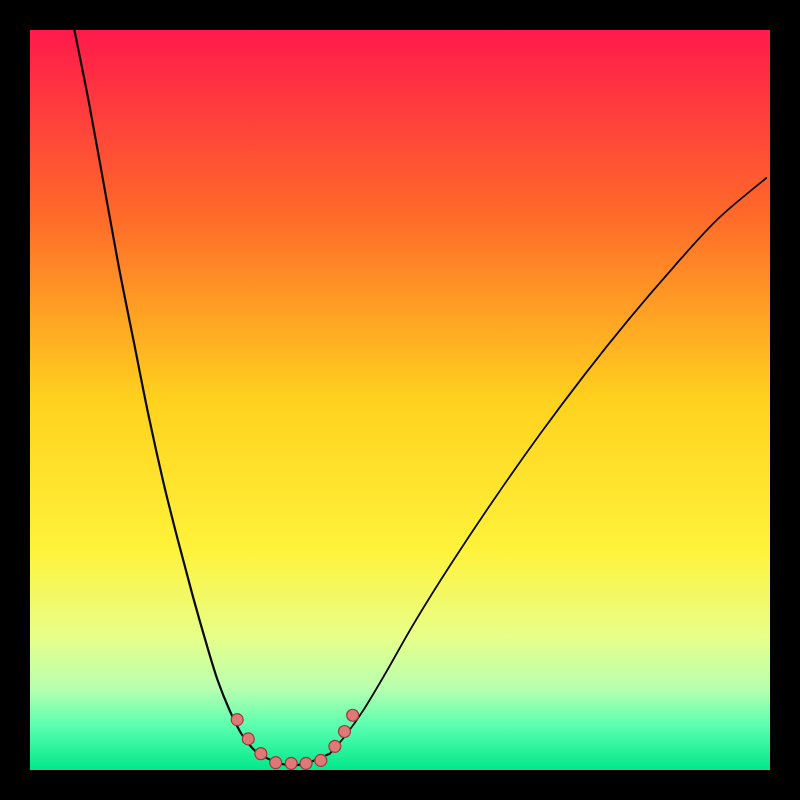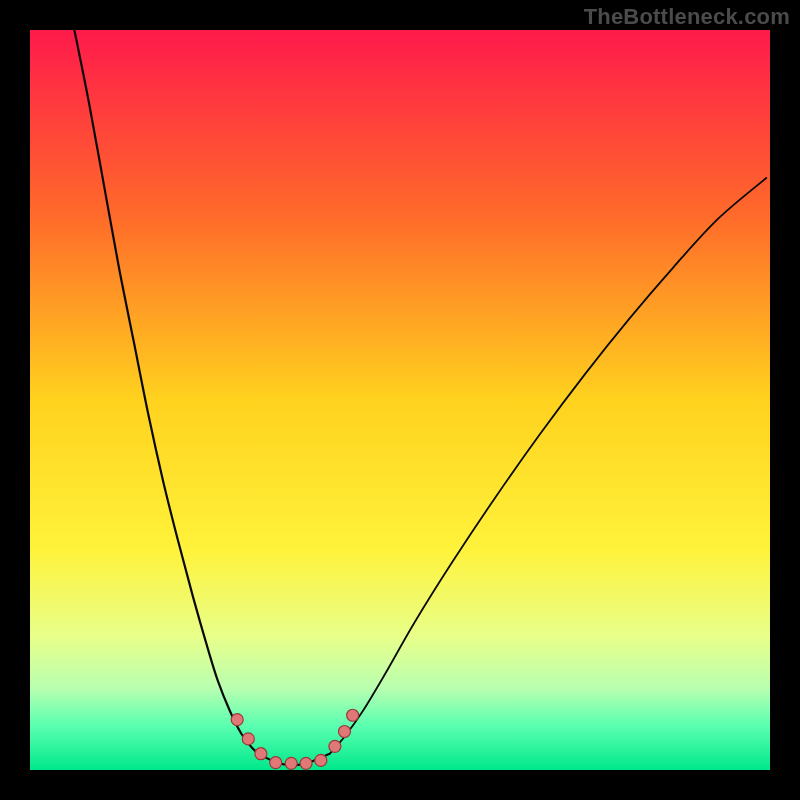--- a/index.html
+++ b/index.html
@@ -34,21 +34,20 @@
     font-size: 22px;
     font-weight: 600;
     letter-spacing: 0.2px;
     user-select: none;
   }
 </style>
 </head>
 <body>
 
 <div class="frame">
-  <div class="watermark">TheBottleneck.com</div>
 
   <svg class="plot" viewBox="0 0 740 740" preserveAspectRatio="none">
     <defs>
       <linearGradient id="bg-grad" x1="0" y1="0" x2="0" y2="1">
           <stop offset="0%" stop-color="#ff1a4b"></stop>
           <stop offset="25%" stop-color="#ff6a2a"></stop>
           <stop offset="50%" stop-color="#ffd21e"></stop>
           <stop offset="70%" stop-color="#fff23a"></stop>
           <stop offset="82%" stop-color="#e8ff8a"></stop>
           <stop offset="89%" stop-color="#b8ffb0"></stop>

